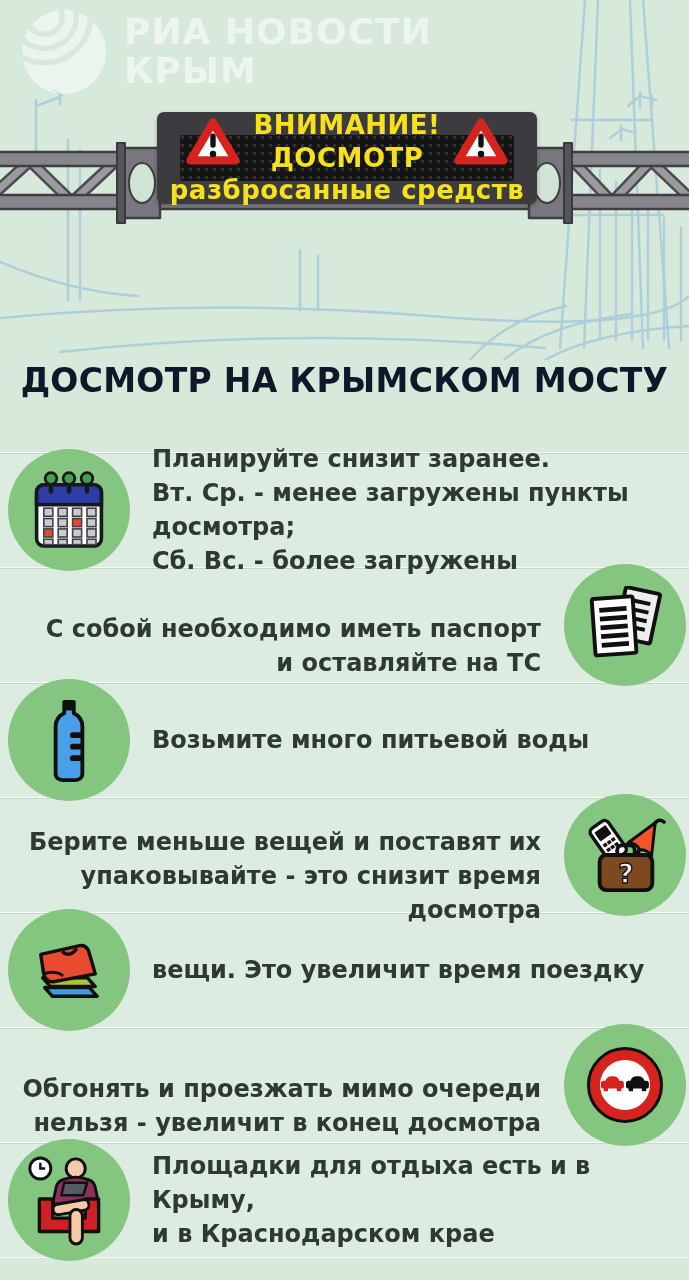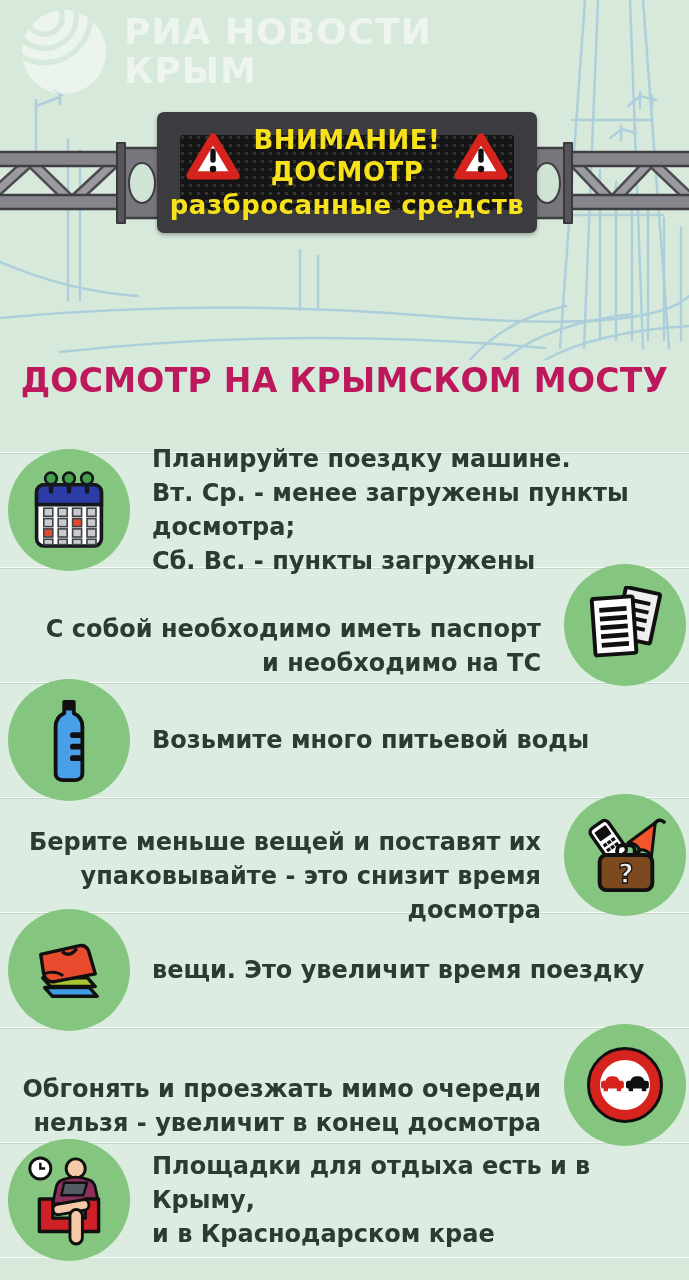--- a/index.html
+++ b/index.html
@@ -9,38 +9,38 @@
     font-family:"DejaVu Sans","Liberation Sans",sans-serif;
   }
   
   .brand{position:absolute;top:8px;left:20px;display:flex;align-items:center;gap:16px;z-index:6;}
   .brand-name{color:rgba(255,255,255,0.55);font-weight:bold;font-size:36px;line-height:1.08;letter-spacing:1px;}
   
   .sketch{position:absolute;top:0;left:0;z-index:1;}
   
   .gantry{position:absolute;top:142px;left:0;z-index:2;}
   .led-sign{
-    position:absolute;top:112px;left:157px;width:380px;height:121px;
+    position:absolute;top:112px;left:157px;width:380px;height:92px;
     background:#3b3b40;border-radius:7px;padding:23px;box-sizing:border-box;
     box-shadow:0 2px 4px rgba(0,0,0,0.3);z-index:3;
   }
   .led-panel{
     width:100%;height:100%;border-radius:3px;
     background-color:#141414;
     background-image:radial-gradient(circle at 2.5px 2.5px, rgba(115,115,115,0.33) 1.5px, transparent 2.1px);
     background-size:8px 8px;
     display:flex;flex-direction:column;align-items:center;justify-content:center;
   }
   .led-top{display:flex;align-items:center;gap:14px;}
   .led-lines{text-align:center;}
   .led-line{color:#f6e11a;font-weight:bold;font-size:26px;line-height:1.25;letter-spacing:0.5px;white-space:nowrap;}
   
   .page-title{
     position:absolute;top:360px;left:0;width:100%;text-align:center;z-index:2;
-    color:#be185d;font-weight:bold;font-size:33px;line-height:1.27;letter-spacing:0.3px;
+    color:#0f172a;font-weight:bold;font-size:33px;line-height:1.27;letter-spacing:0.3px;
   }
   
   .tips{position:absolute;top:452px;left:0;width:100%;z-index:2;border-bottom:1px solid rgba(255,255,255,0.8);}
   .tip-row{
     position:relative;height:115px;display:flex;align-items:center;box-sizing:border-box;
     background:rgba(255,255,255,0.17);
     border-top:1px solid rgba(255,255,255,0.8);
     box-shadow:inset 0 1px 0 rgba(140,170,145,0.3);
   }
   .tip-circle{
@@ -172,30 +172,30 @@
               <rect x="44" y="65" width="10" height="9"></rect>
               <rect x="60" y="65" width="10" height="9"></rect>
             <rect x="12" y="76.5" width="10" height="6"></rect>
               <rect x="28" y="76.5" width="10" height="6"></rect>
               <rect x="44" y="76.5" width="10" height="6"></rect>
               <rect x="60" y="76.5" width="10" height="6"></rect>
           </g>
         </svg>
       </div>
       <div class="tip-text">
-        <div>Планируйте поездку машине.</div>
+        <div>Планируйте снизит заранее.</div>
         <div>Вт. Ср. - менее загружены пункты досмотра;</div>
-        <div>Сб. Вс. - пункты загружены</div>
+        <div>Сб. Вс. - более загружены</div>
       </div>
     </div>
 
     <div class="tip-row right">
       <div class="tip-text">
         <div>С собой необходимо иметь паспорт</div>
-        <div>и необходимо на ТС</div>
+        <div>и оставляйте на ТС</div>
       </div>
       <div class="tip-circle">
         <svg width="78" height="78" viewBox="0 0 80 80">
           <g transform="rotate(12 52 36)">
             <rect x="34" y="4" width="36" height="52" rx="2" fill="#eeeeee" stroke="#101010" stroke-width="4"></rect>
             <g stroke="#101010" stroke-width="4">
               <line x1="42" y1="16" x2="62" y2="16"></line>
                 <line x1="42" y1="25" x2="62" y2="25"></line>
               <line x1="42" y1="34" x2="62" y2="34"></line>
                 <line x1="42" y1="43" x2="62" y2="43"></line>

